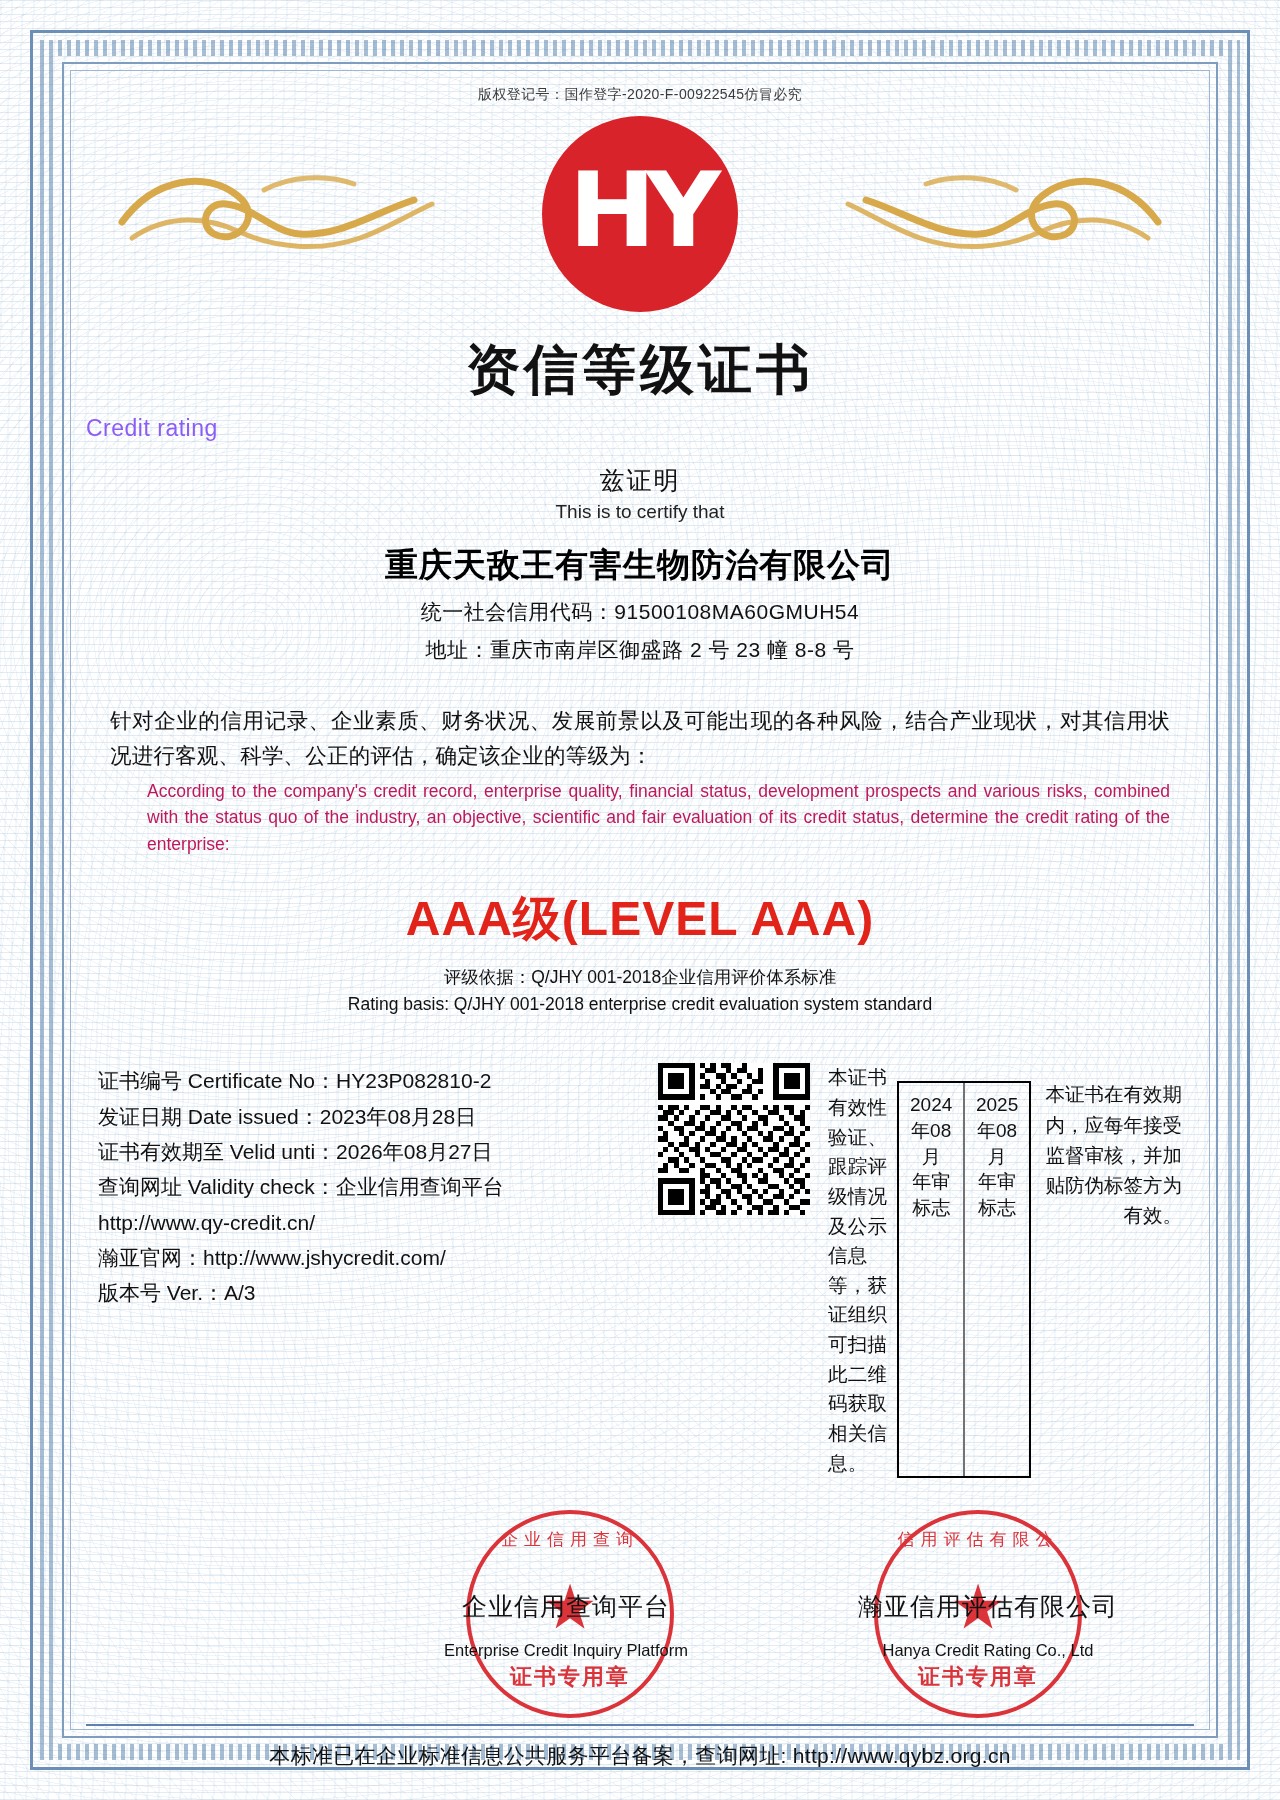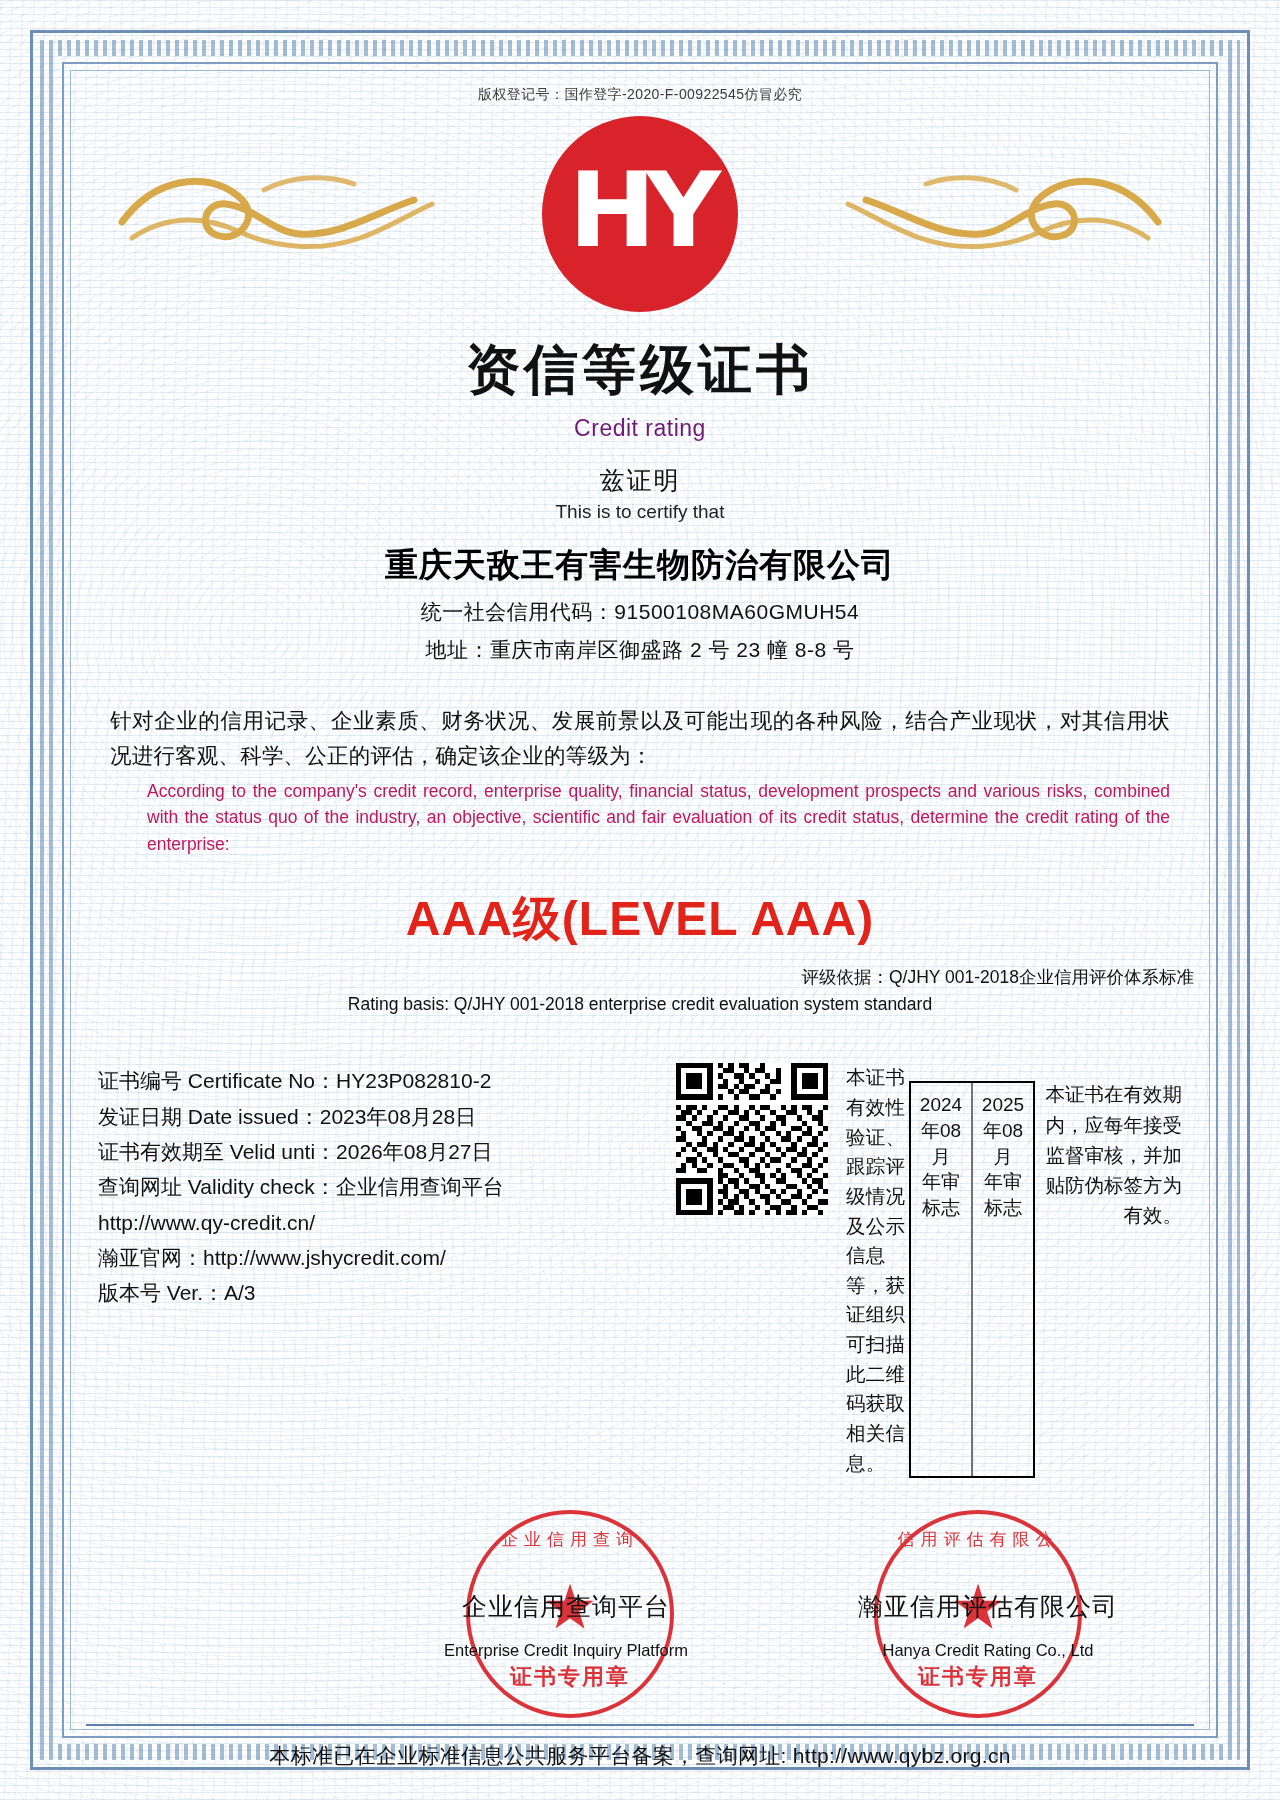--- a/index.html
+++ b/index.html
@@ -141,23 +141,23 @@
   
   .title-cn {
     text-align: center;
     font-size: 54px;
     font-weight: 700;
     color: #111;
     letter-spacing: 4px;
     margin-top: 22px;
   }
   .title-en {
-    text-align: center;
+    text-align: left;
     font-size: 23px;
-    color: #701a75;
+    color: #8b5cf6;
     margin-top: 8px;
     letter-spacing: 0.5px;
   }
   .certify-cn {
     text-align: center;
     font-size: 25px;
     color: #111;
     margin-top: 22px;
     letter-spacing: 2px;
   }
@@ -207,38 +207,37 @@
   
   .level {
     text-align: center;
     color: #e2231a;
     font-size: 48px;
     font-weight: 700;
     margin-top: 30px;
     letter-spacing: 1px;
   }
   .basis-cn {
-    text-align: right;
+    text-align: center;
     font-size: 17.5px;
     color: #111;
     margin-top: 14px;
   }
   .basis-en {
     text-align: center;
     font-size: 17.5px;
     color: #111;
     margin-top: 5px;
   }
 
   
   .detail-row {
     display: flex;
     margin-top: 48px;
     padding: 0 12px;
-    gap: 18px;
   }
   .detail-left {
     width: 560px;
     flex: none;
   }
   .detail-left .line {
     font-size: 21px;
     color: #111;
     line-height: 1.68;
     white-space: nowrap;

